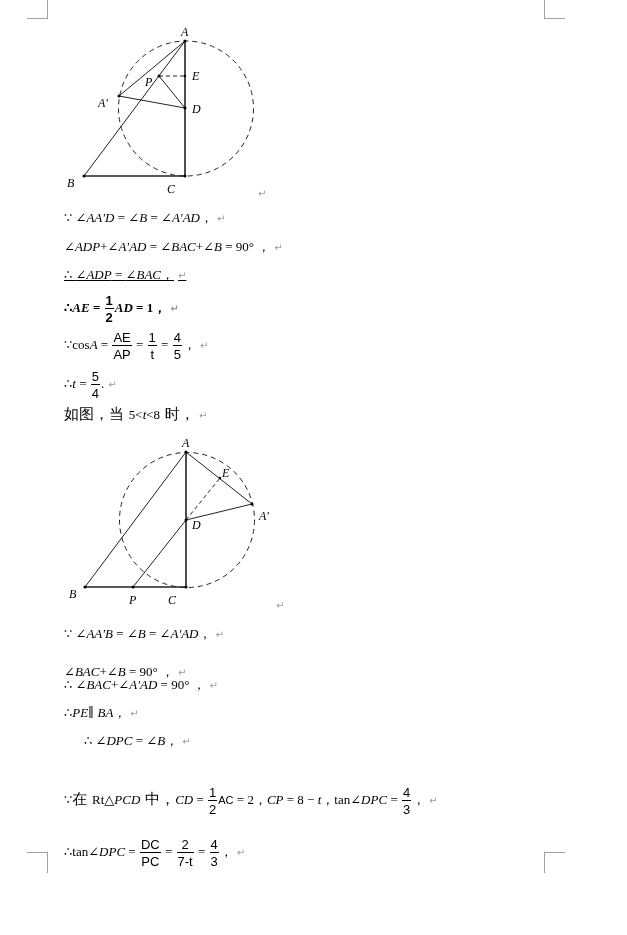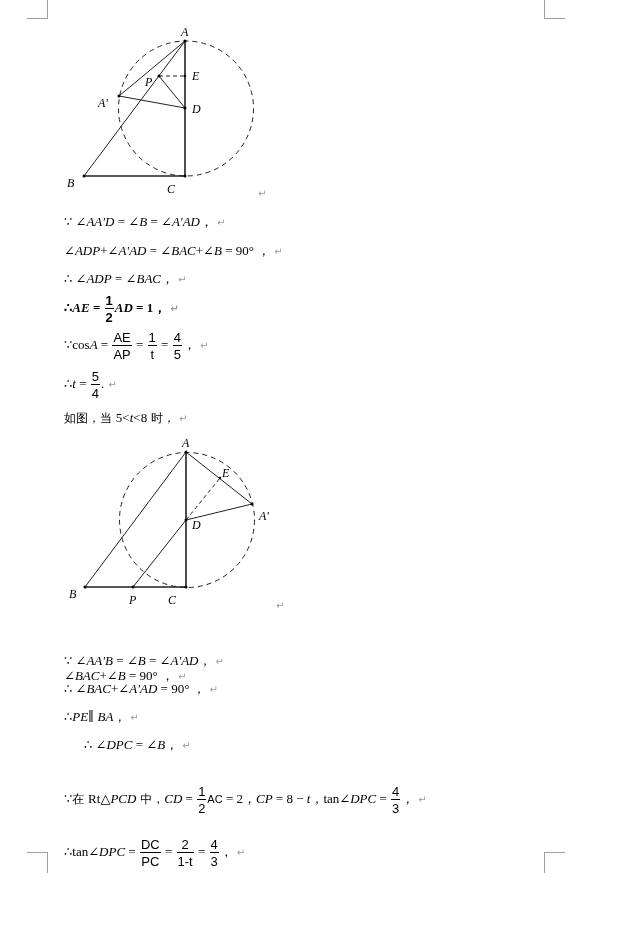--- a/index.html
+++ b/index.html
@@ -1,27 +1,27 @@
 <!DOCTYPE html>
 <html><head>
 <meta charset="utf-8">
 <style>
   html, body { margin: 0; padding: 0; background: #ffffff; }
   body { width: 627px; height: 935px; position: relative; overflow: hidden;
          font-family: "Liberation Serif", "DejaVu Serif", serif; color: #000; }
   .corner { position: absolute; border-color: #a0a0a0; border-style: solid; border-width: 0; }
   .diagram { position: absolute; left: 0; top: 0; }
-  .line { position: absolute; left: 64px; height: 24px; font-size: 13px; line-height: 32px; white-space: nowrap; }
+  .line { position: absolute; left: 64px; height: 24px; font-size: 13px; line-height: 24px; white-space: nowrap; }
   .it { font-style: italic; }
   .pm { color: #9a9a9a; font-size: 10px; margin-left: 4px; font-family: "DejaVu Sans", sans-serif; }
   .frac { display: inline-block; vertical-align: middle; text-align: center; margin: 0 1px; line-height: 1; }
   .frac > span { display: block; font-family: "Liberation Sans", sans-serif; font-size: 13px; padding: 0 1px; }
   .frac > .num { border-bottom: 1px solid #000; padding-bottom: 1px; }
   .frac > .den { padding-top: 2px; }
-  .cn { font-family: "DejaVu Sans", sans-serif; font-size: 12px; }
+  .cn { font-family: "DejaVu Sans", sans-serif; font-size: 15px; }
   .lbl { font-family: "Liberation Serif", serif; font-style: italic; font-size: 12px; fill: #000; }
 </style>
 </head>
 <body>
 
 <div class="corner" style="left:27px; top:0; width:20px; height:18px; border-right-width:1px; border-bottom-width:1px;"></div>
 <div class="corner" style="left:544px; top:0; width:20px; height:18px; border-left-width:1px; border-bottom-width:1px;"></div>
 <div class="corner" style="left:27px; top:852px; width:20px; height:20px; border-right-width:1px; border-top-width:1px;"></div>
 <div class="corner" style="left:544px; top:852px; width:20px; height:20px; border-left-width:1px; border-top-width:1px;"></div>
 
@@ -90,41 +90,41 @@
 
 <div class="line" style="top:206px;">
   <span>∵</span>
   <span class="it">∠AA'D</span><span> = </span><span class="it">∠B</span><span> = </span><span class="it">∠A'AD</span><span>，</span><span class="pm">↵</span>
 </div>
 
 <div class="line" style="top:235px;text-align:center;">
   <span class="it">∠ADP</span><span>+</span><span class="it">∠A'AD</span><span> = </span><span class="it">∠BAC</span><span>+</span><span class="it">∠B</span><span> = </span><span>90° </span><span>，</span><span class="pm">↵</span>
 </div>
 
-<div class="line" style="top:263px;">
+<div class="line" style="top:263px;text-decoration:underline;">
   <span>∴ </span><span class="it">∠ADP</span><span> = </span><span class="it">∠BAC</span><span>，</span><span class="pm">↵</span>
 </div>
 
 <div class="line" style="top:292px; height:32px; line-height:32px;font-weight:bold;">
   <span>∴</span><span class="it">AE</span><span> = </span><span class="frac"><span class="num">1</span><span class="den">2</span></span><span class="it">AD</span><span> = </span><span>1</span><span>，</span><span class="pm">↵</span>
 </div>
 
 <div class="line" style="top:329px; height:32px; line-height:32px;">
   <span>∵</span><span>cos</span><span class="it">A</span><span> = </span><span class="frac"><span class="num">AE</span><span class="den">AP</span></span><span> = </span><span class="frac"><span class="num">1</span><span class="den">t</span></span><span> = </span><span class="frac"><span class="num">4</span><span class="den">5</span></span><span>，</span><span class="pm">↵</span>
 </div>
 
 <div class="line" style="top:368px; height:32px; line-height:32px;">
   <span>∴</span><span class="it">t</span><span> = </span><span class="frac"><span class="num">5</span><span class="den">4</span></span><span>.</span><span class="pm">↵</span>
 </div>
 
 <div class="line" style="top:402px;">
   <span class="cn">如图，当 </span><span>5</span><span>&lt;</span><span class="it">t</span><span>&lt;</span><span>8</span><span class="cn"> 时，</span><span class="pm">↵</span>
 </div>
 
-<div class="line" style="top:645px;">
+<div class="line" style="top:622px;">
   <span>∵ </span><span class="it">∠AA'B</span><span> = </span><span class="it">∠B</span><span> = </span><span class="it">∠A'AD</span><span>，</span><span class="pm">↵</span>
 </div>
 
 <div class="line" style="top:660px;">
   <span class="it">∠BAC</span><span>+</span><span class="it">∠B</span><span> = </span><span>90° </span><span>，</span><span class="pm">↵</span>
 </div>
 
 <div class="line" style="top:673px;text-align:center;">
   <span>∴ </span><span class="it">∠BAC</span><span>+</span><span class="it">∠A'AD</span><span> = </span><span>90° </span><span>，</span><span class="pm">↵</span>
 </div>
@@ -135,14 +135,14 @@
 
 <div class="line" style="top:729px;margin-left:20px;">
   <span>∴ </span><span class="it">∠DPC</span><span> = </span><span class="it">∠B</span><span>，</span><span class="pm">↵</span>
 </div>
 
 <div class="line" style="top:783px; height:32px; line-height:32px;">
   <span>∵</span><span class="cn">在 </span><span>Rt△</span><span class="it">PCD</span><span class="cn"> 中，</span><span class="it">CD</span><span> = </span><span class="frac"><span class="num">1</span><span class="den">2</span></span><span style="font-family:'Liberation Sans',sans-serif;font-size:11px;">AC</span><span> = </span><span>2</span><span>，</span><span class="it">CP</span><span> = </span><span>8 − </span><span class="it">t</span><span>，</span><span>tan</span><span class="it">∠DPC</span><span> = </span><span class="frac"><span class="num">4</span><span class="den">3</span></span><span>，</span><span class="pm">↵</span>
 </div>
 
 <div class="line" style="top:836px; height:32px; line-height:32px;">
-  <span>∴</span><span>tan</span><span class="it">∠DPC</span><span> = </span><span class="frac"><span class="num">DC</span><span class="den">PC</span></span><span> = </span><span class="frac"><span class="num">2</span><span class="den">1-t</span></span><span> = </span><span class="frac"><span class="num">4</span><span class="den">3</span></span><span>，</span><span class="pm">↵</span>
+  <span>∴</span><span>tan</span><span class="it">∠DPC</span><span> = </span><span class="frac"><span class="num">DC</span><span class="den">PC</span></span><span> = </span><span class="frac"><span class="num">2</span><span class="den">7-t</span></span><span> = </span><span class="frac"><span class="num">4</span><span class="den">3</span></span><span>，</span><span class="pm">↵</span>
 </div>
 
 </body></html>

